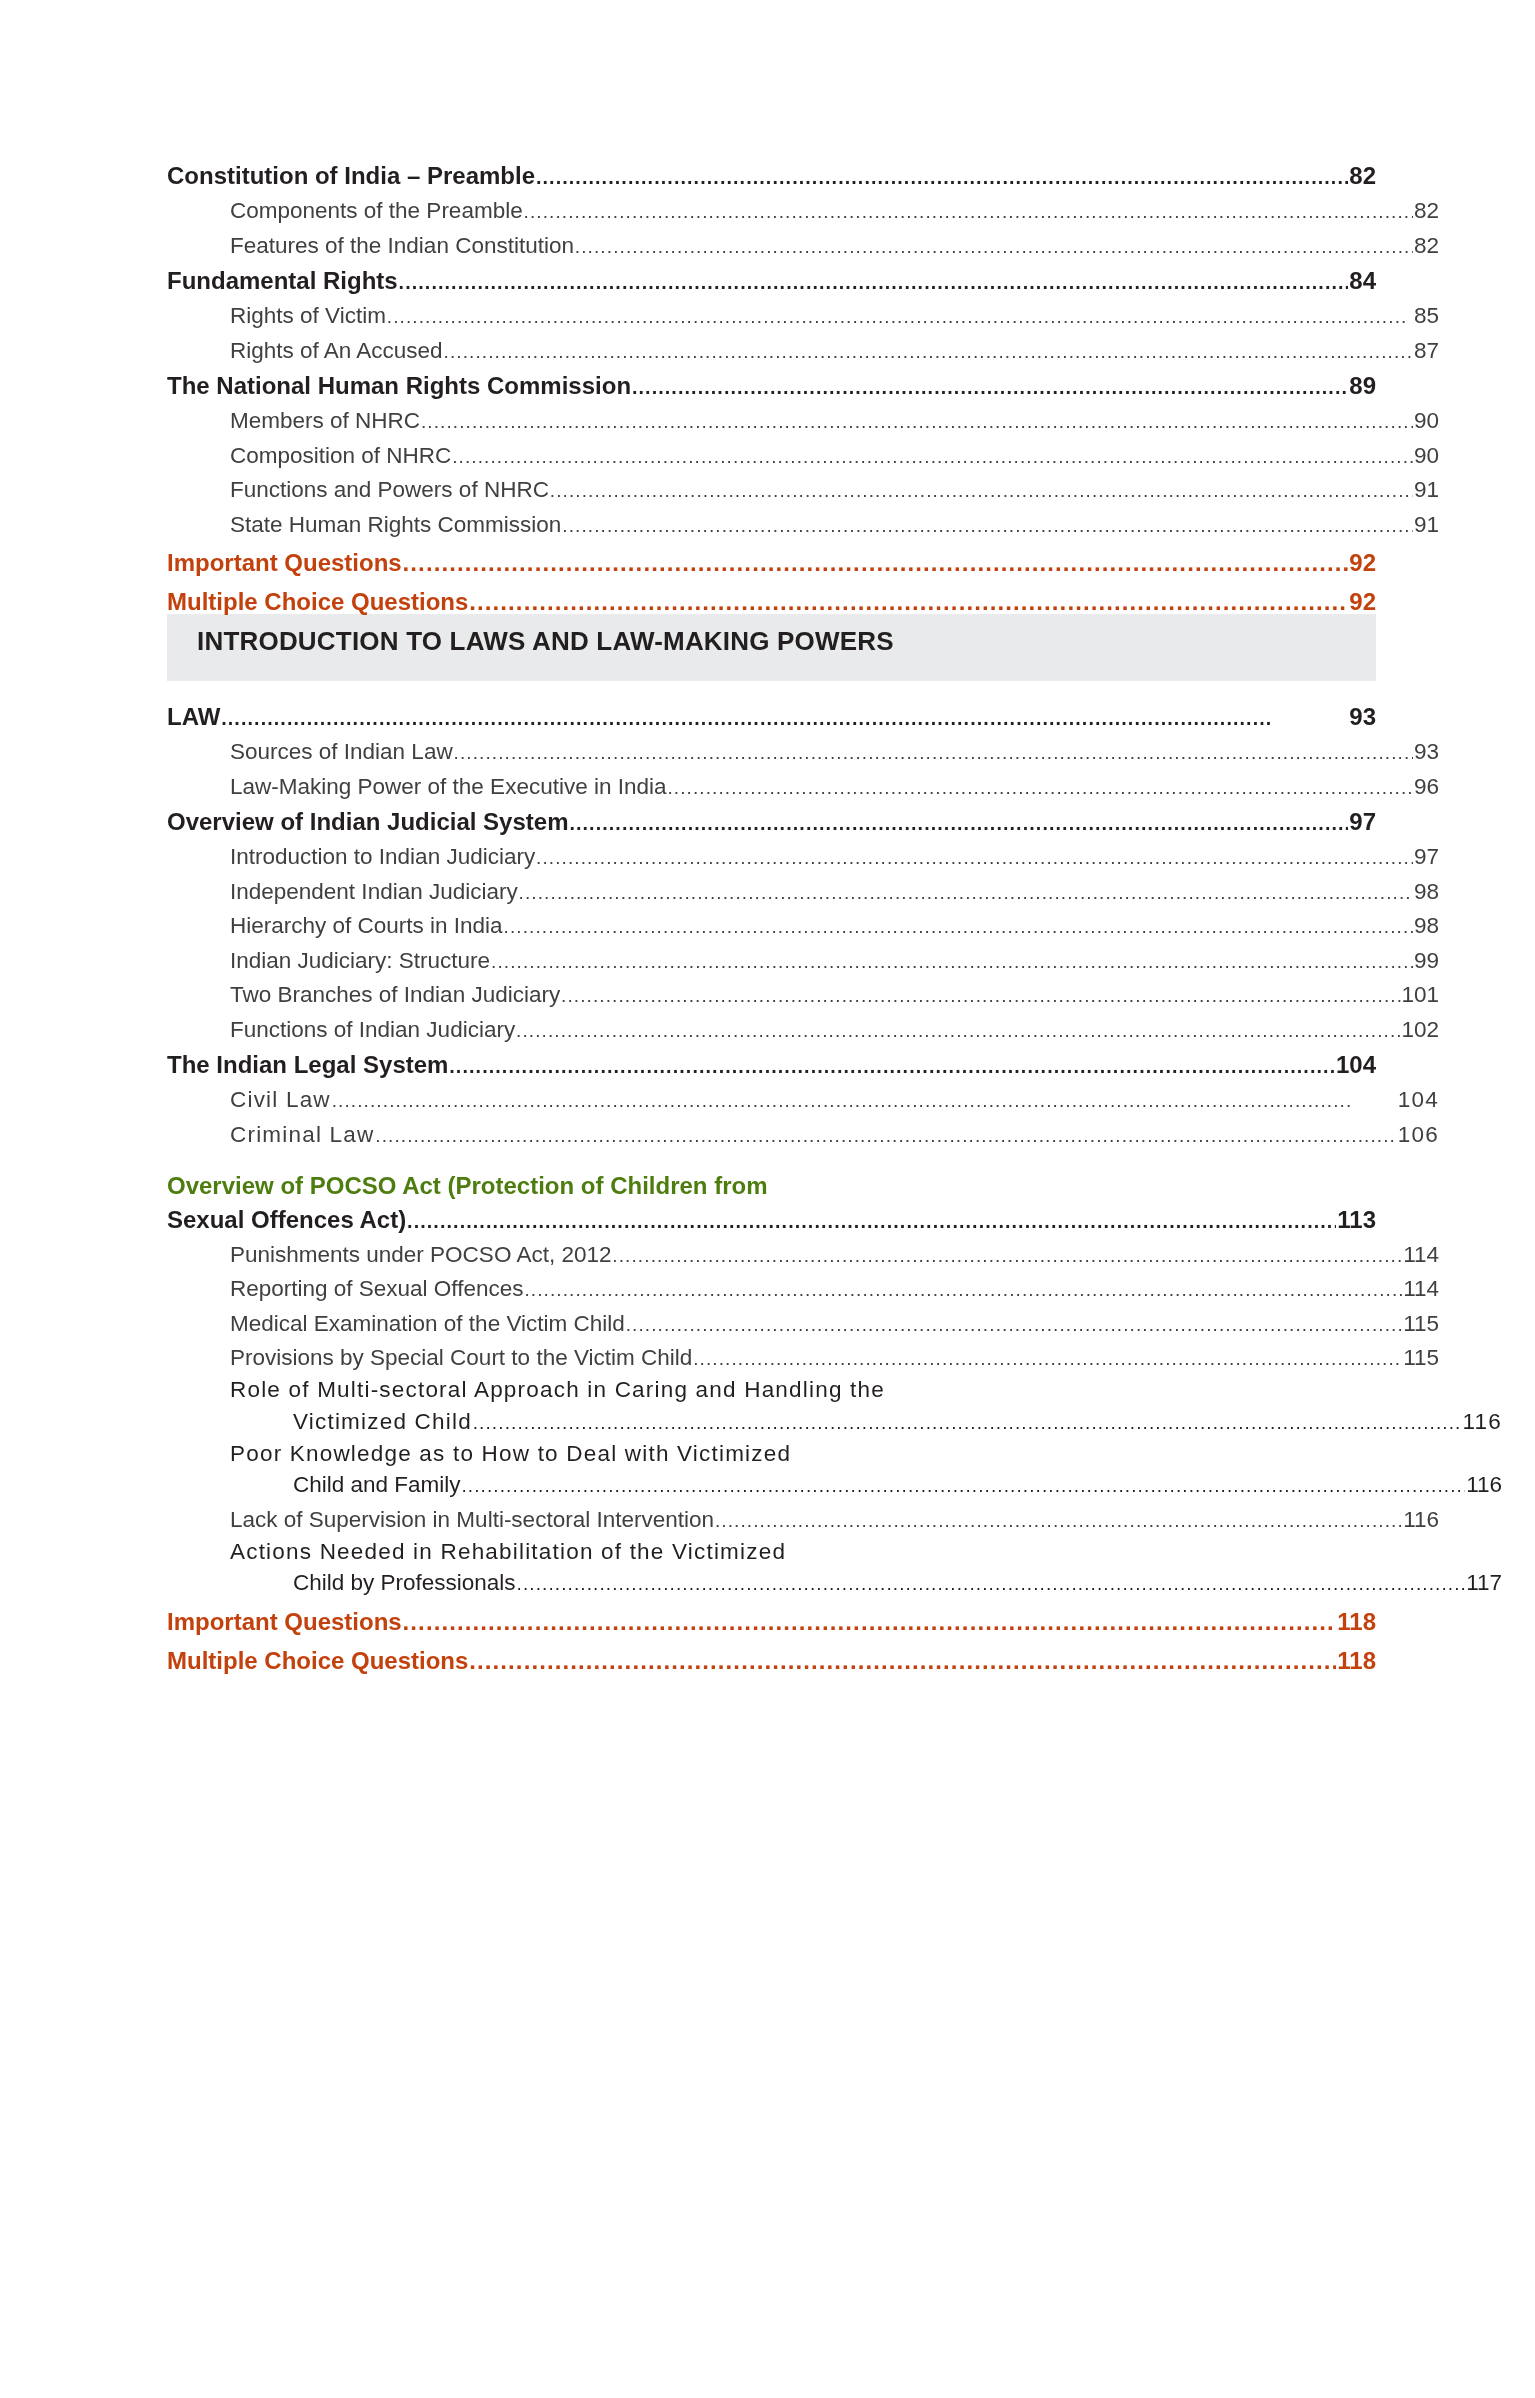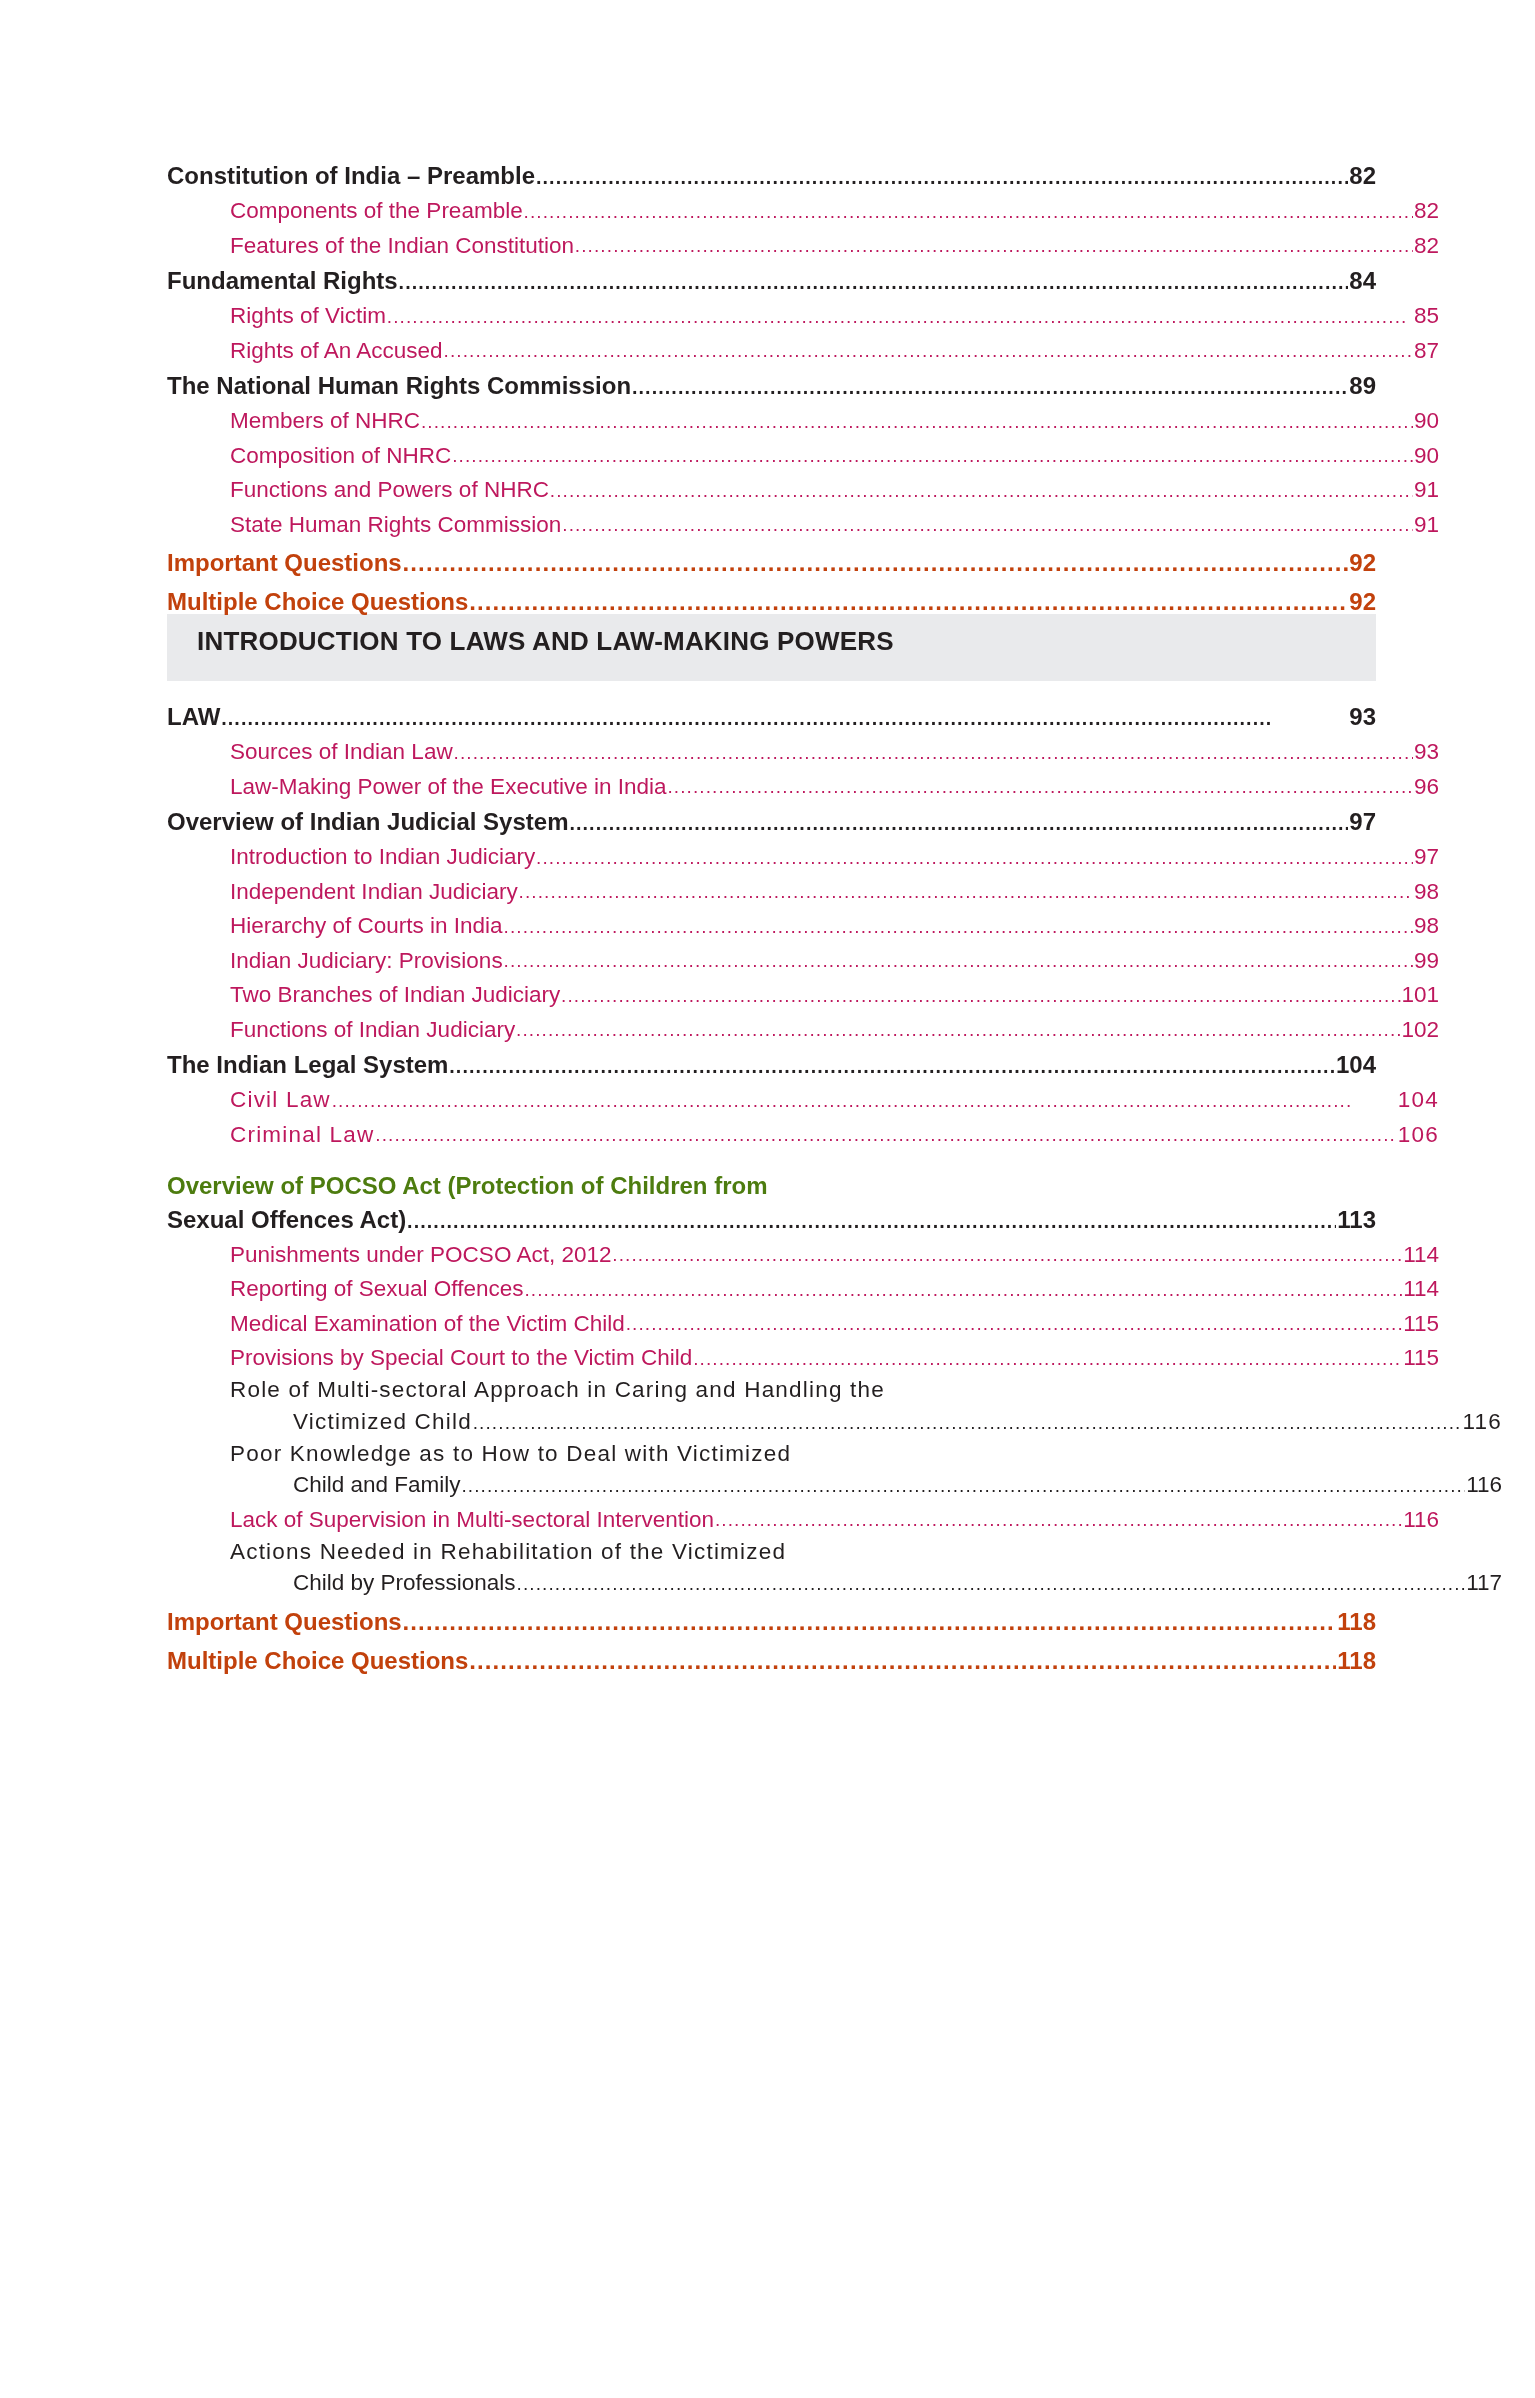--- a/index.html
+++ b/index.html
@@ -57,24 +57,23 @@
     font-size: 24px;
     color: #231f20;
     margin-top: 12px;
   }
   .lvl1 .toc-dots { font-weight: bold; font-size: 19.7px; }
   .lvl1 .toc-page { font-weight: bold; font-size: 24px; }
 
   .lvl2 {
     font-weight: normal;
     font-size: 22.5px;
-    color: #be185d;
+    color: #404040;
     padding-left: 63px;
     margin-top: 12px;
-    align-items: center;
   }
   .lvl2 .toc-dots { font-size: 19px; }
   .lvl2 .toc-page { font-size: 22.5px; }
 
   .lvl3 {
     font-weight: normal;
     font-size: 22.5px;
     color: #231f20;
     padding-left: 126px;
     margin-top: 7.5px;
@@ -263,21 +262,21 @@
         <span class="toc-page">98</span>
       </div>
 
       <div class="toc-row lvl2">
         <span class="toc-label">Hierarchy of Courts in India</span>
         <span class="toc-dots">................................................................................................................................................................</span>
         <span class="toc-page">98</span>
       </div>
 
       <div class="toc-row lvl2">
-        <span class="toc-label">Indian Judiciary: Provisions</span>
+        <span class="toc-label">Indian Judiciary: Structure</span>
         <span class="toc-dots">................................................................................................................................................................</span>
         <span class="toc-page">99</span>
       </div>
 
       <div class="toc-row lvl2">
         <span class="toc-label">Two Branches of Indian Judiciary</span>
         <span class="toc-dots">................................................................................................................................................................</span>
         <span class="toc-page">101</span>
       </div>
 

